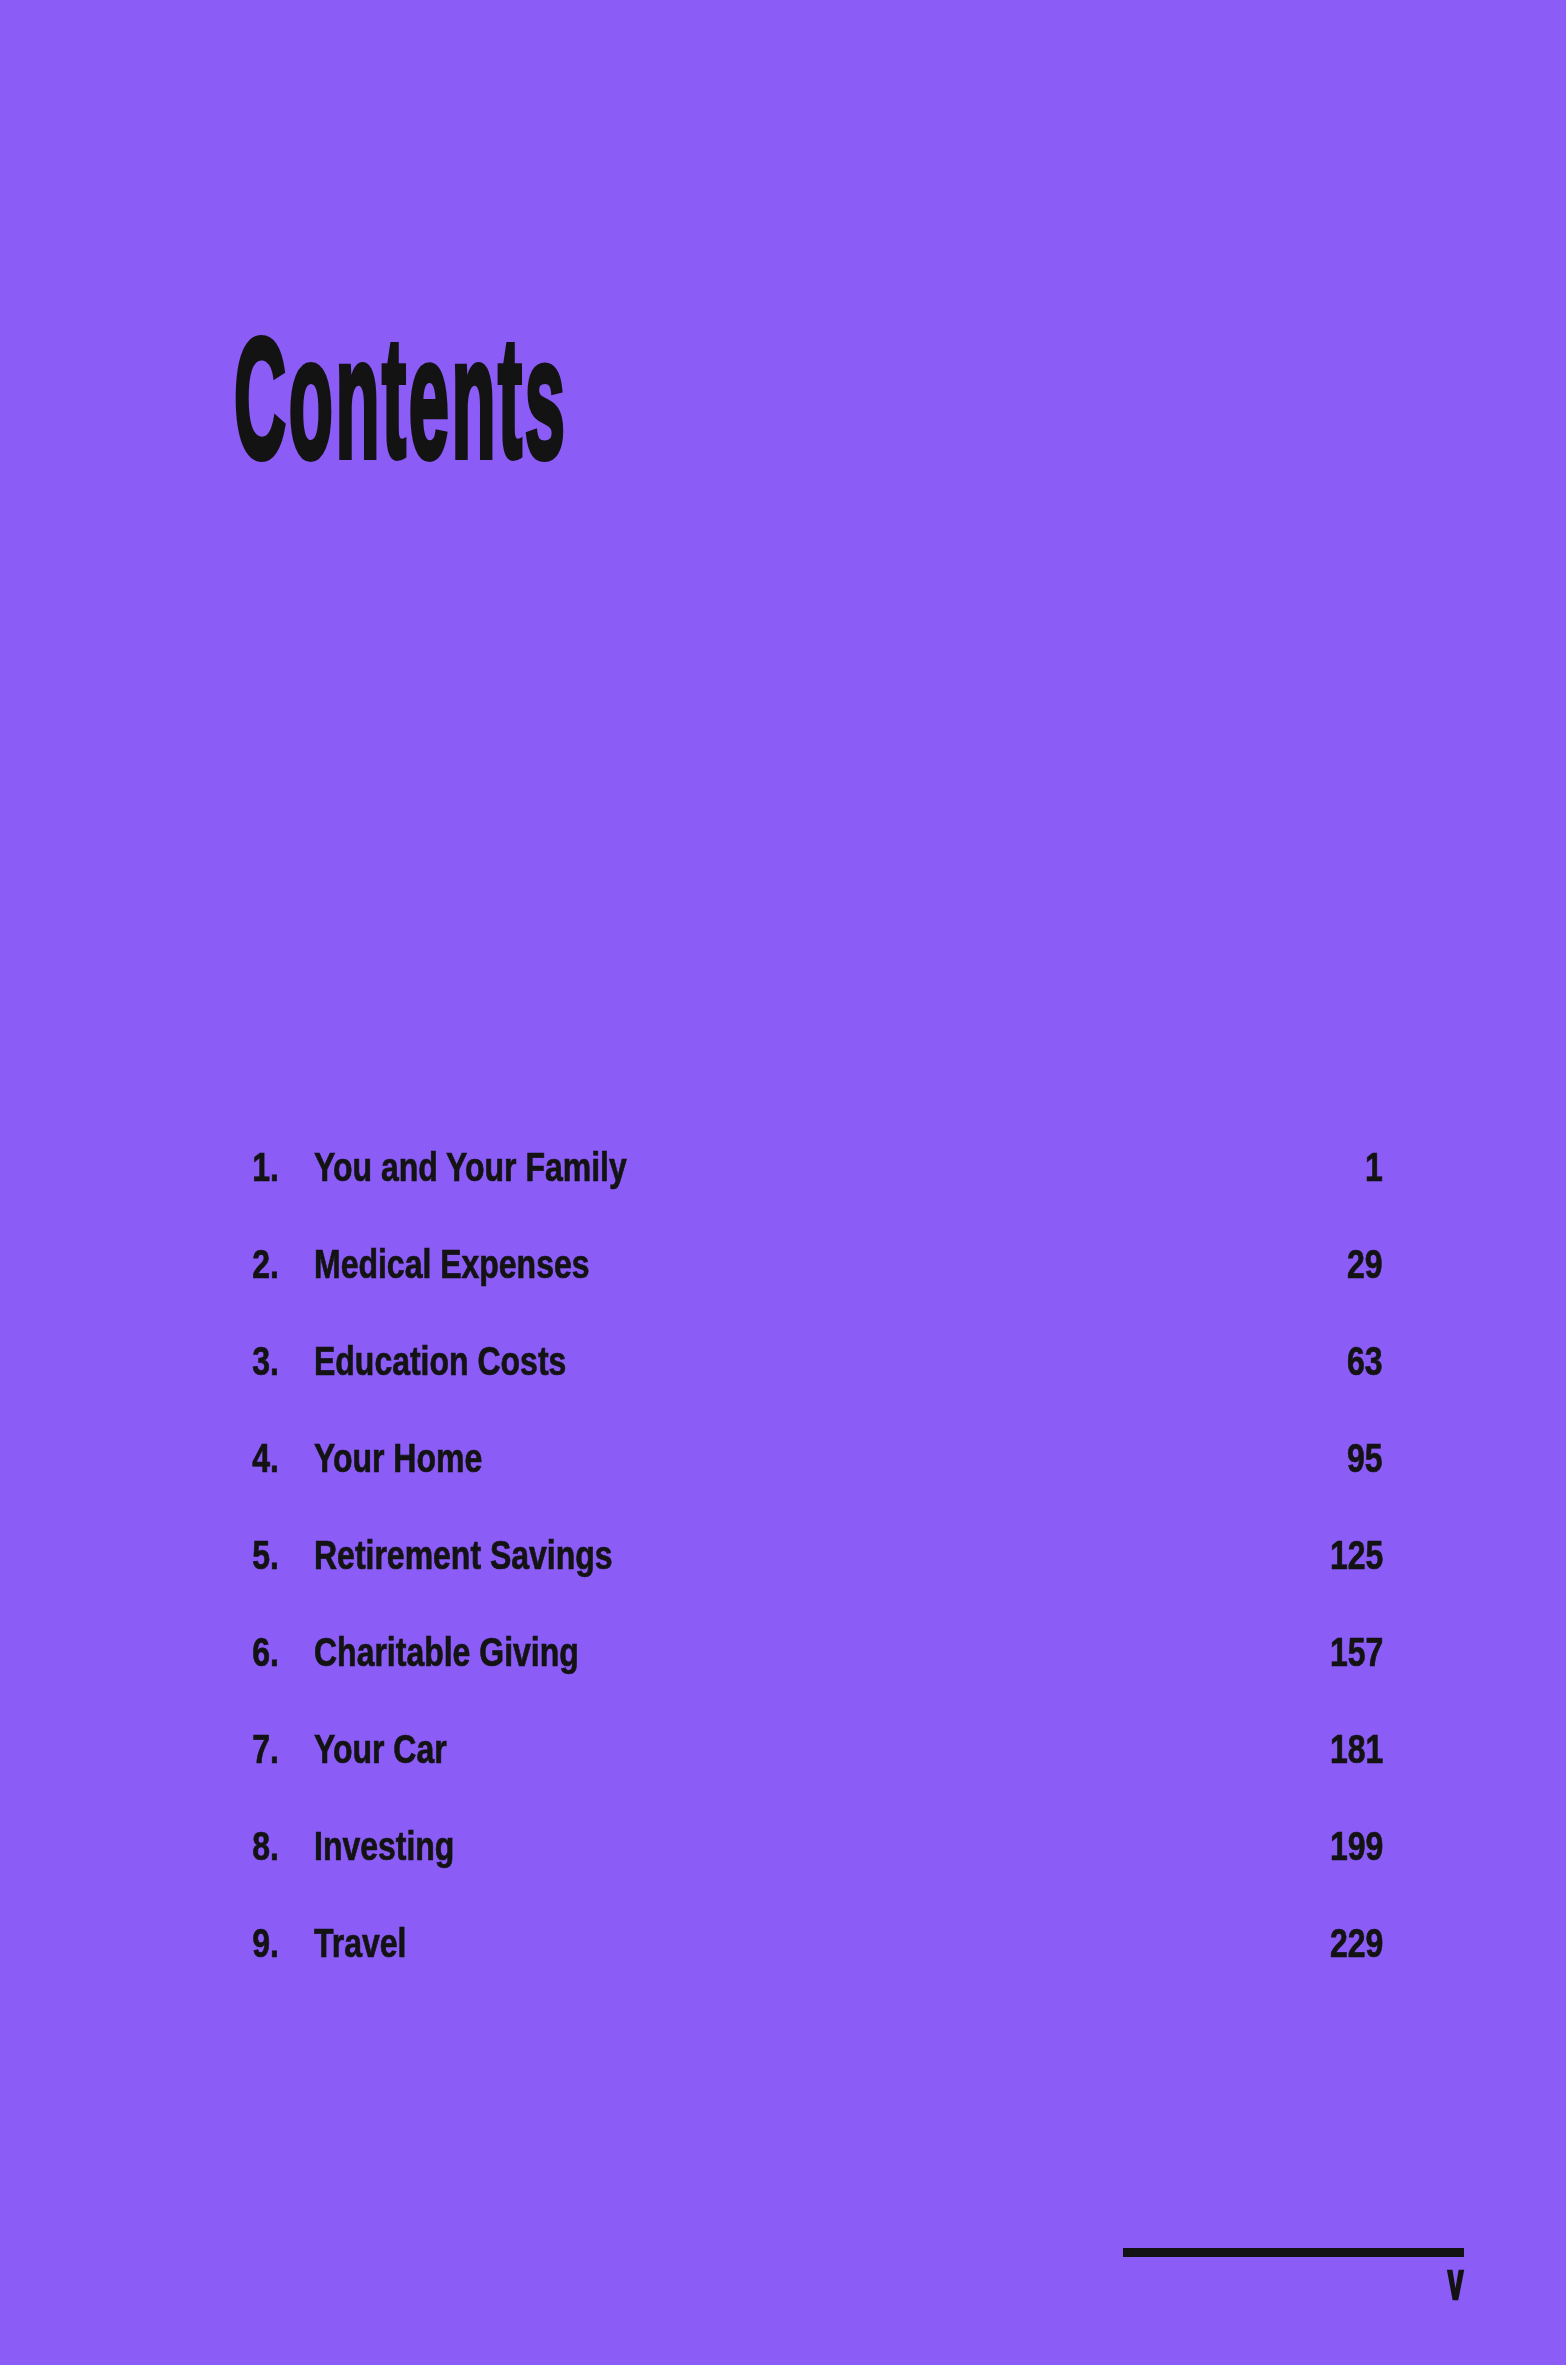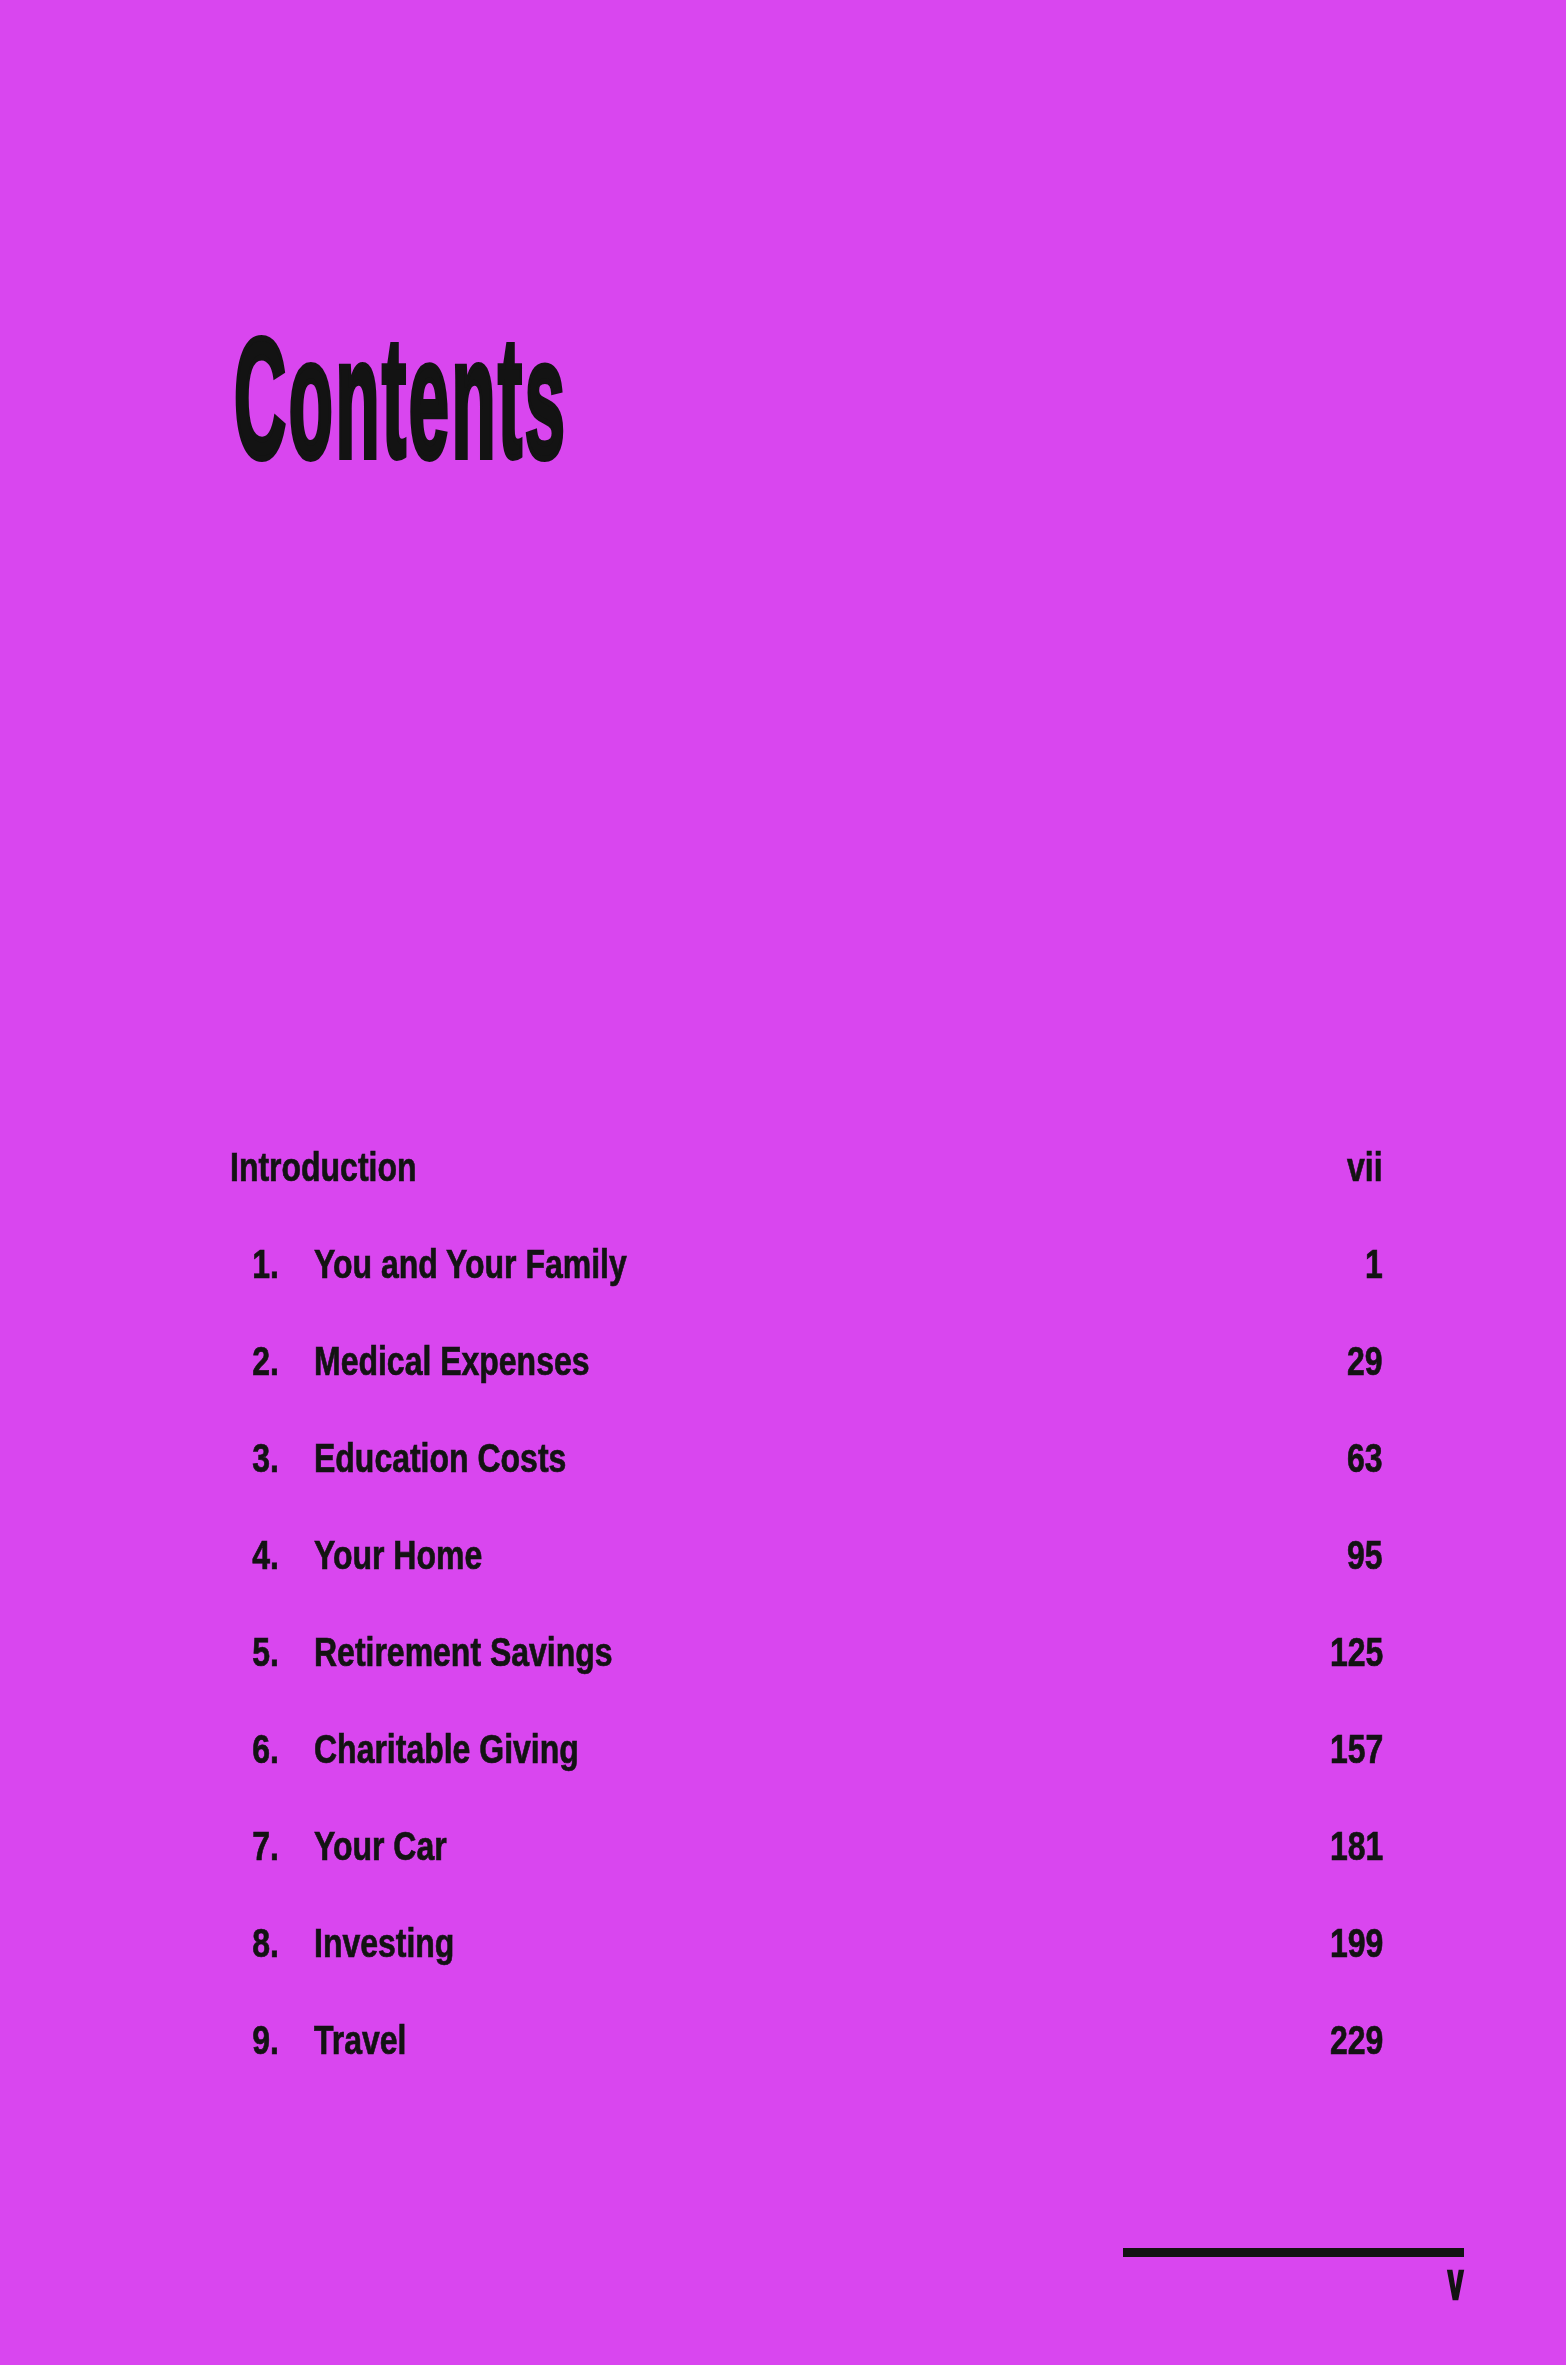--- a/index.html
+++ b/index.html
@@ -11,21 +11,21 @@
     width: 1567px;
     height: 2366px;
     background: #ffffff;
     position: relative;
     font-family: "Liberation Sans", "DejaVu Sans", sans-serif;
     color: #131313;
   }
   .page {
     position: absolute;
     inset: 0;
-    background: #d946ef;
+    background: #8b5cf6;
   }
   
   .title {
     position: absolute;
     left: 234px;
     top: 313px;
     margin: 0;
     font-size: 170px;
     font-weight: bold;
     line-height: 1;
@@ -99,24 +99,20 @@
 </style>
 </head>
 <body>
 
 <div class="page">
 
   <h1 class="title">Contents</h1>
 
   <div class="toc">
 
-    <div class="row intro">
-      <span class="label">Introduction</span>
-      <span class="pageno">vii</span>
-    </div>
 
     <div class="row">
       <span class="num">1.</span>
       <span class="label">You and Your Family</span>
       <span class="pageno">1</span>
     </div>
 
     <div class="row">
       <span class="num">2.</span>
       <span class="label">Medical Expenses</span>

